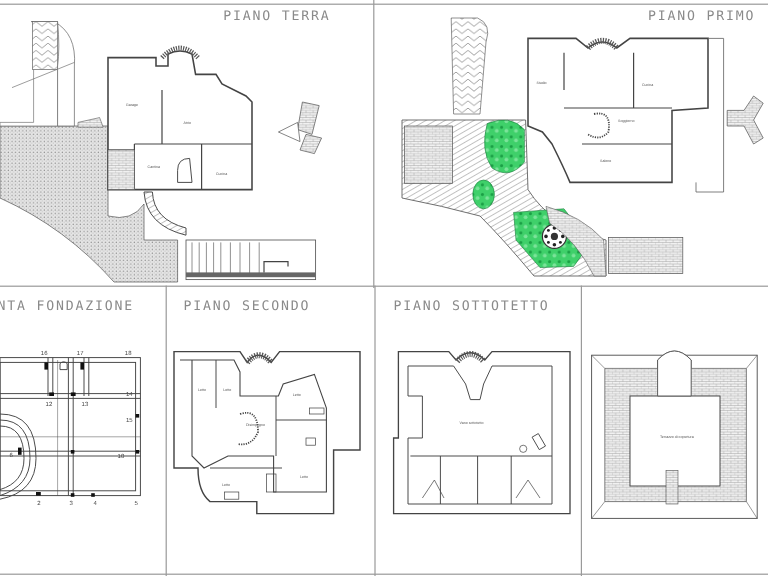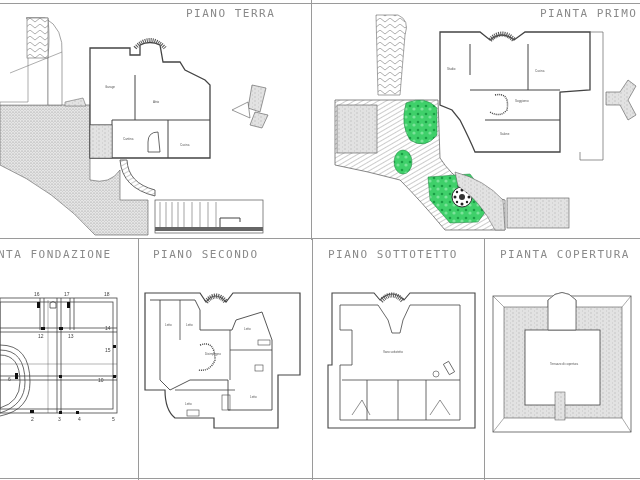--- a/index.html
+++ b/index.html
@@ -18,25 +18,24 @@
 
   <div class="frame-line" style="left:0;top:3px;width:640px;height:1px;"></div>
   <div class="frame-line" style="left:0;top:238px;width:640px;height:1px;"></div>
   <div class="frame-line" style="left:0;top:478px;width:640px;height:1px;"></div>
   <div class="frame-line" style="left:311px;top:0;width:1px;height:240px;"></div>
   <div class="frame-line" style="left:138px;top:238px;width:1px;height:242px;"></div>
   <div class="frame-line" style="left:312px;top:238px;width:1px;height:242px;"></div>
   <div class="frame-line" style="left:484px;top:238px;width:1px;height:242px;"></div>
 
   <div class="title" style="left:186px;top:7px;">PIANO TERRA</div>
-  <div class="title" style="left:540px;top:7px;">PIANTA PRIMO</div>
+  <div class="title" style="left:540px;top:7px;">PIANO PRIMO</div>
   <div class="title" style="left:-2px;top:248px;">NTA FONDAZIONE</div>
   <div class="title" style="left:153px;top:248px;">PIANO SECONDO</div>
   <div class="title" style="left:328px;top:248px;text-align:center;">PIANO SOTTOTETTO</div>
-  <div class="title" style="left:500px;top:248px;">PIANTA COPERTURA</div>
 
   <svg width="640" height="480" viewBox="0 0 640 480">
     <defs>
       <pattern id="dots" width="3" height="3" patternUnits="userSpaceOnUse">
         <rect width="3" height="3" fill="#e6e6e6"></rect>
         <circle cx="1" cy="1" r="0.6" fill="#8c8c8c"></circle>
         <circle cx="2.4" cy="2.2" r="0.4" fill="#a0a0a0"></circle>
       </pattern>
       <pattern id="stripes" width="4" height="4" patternUnits="userSpaceOnUse" patternTransform="rotate(60)">
         <rect width="4" height="4" fill="#fff"></rect>

